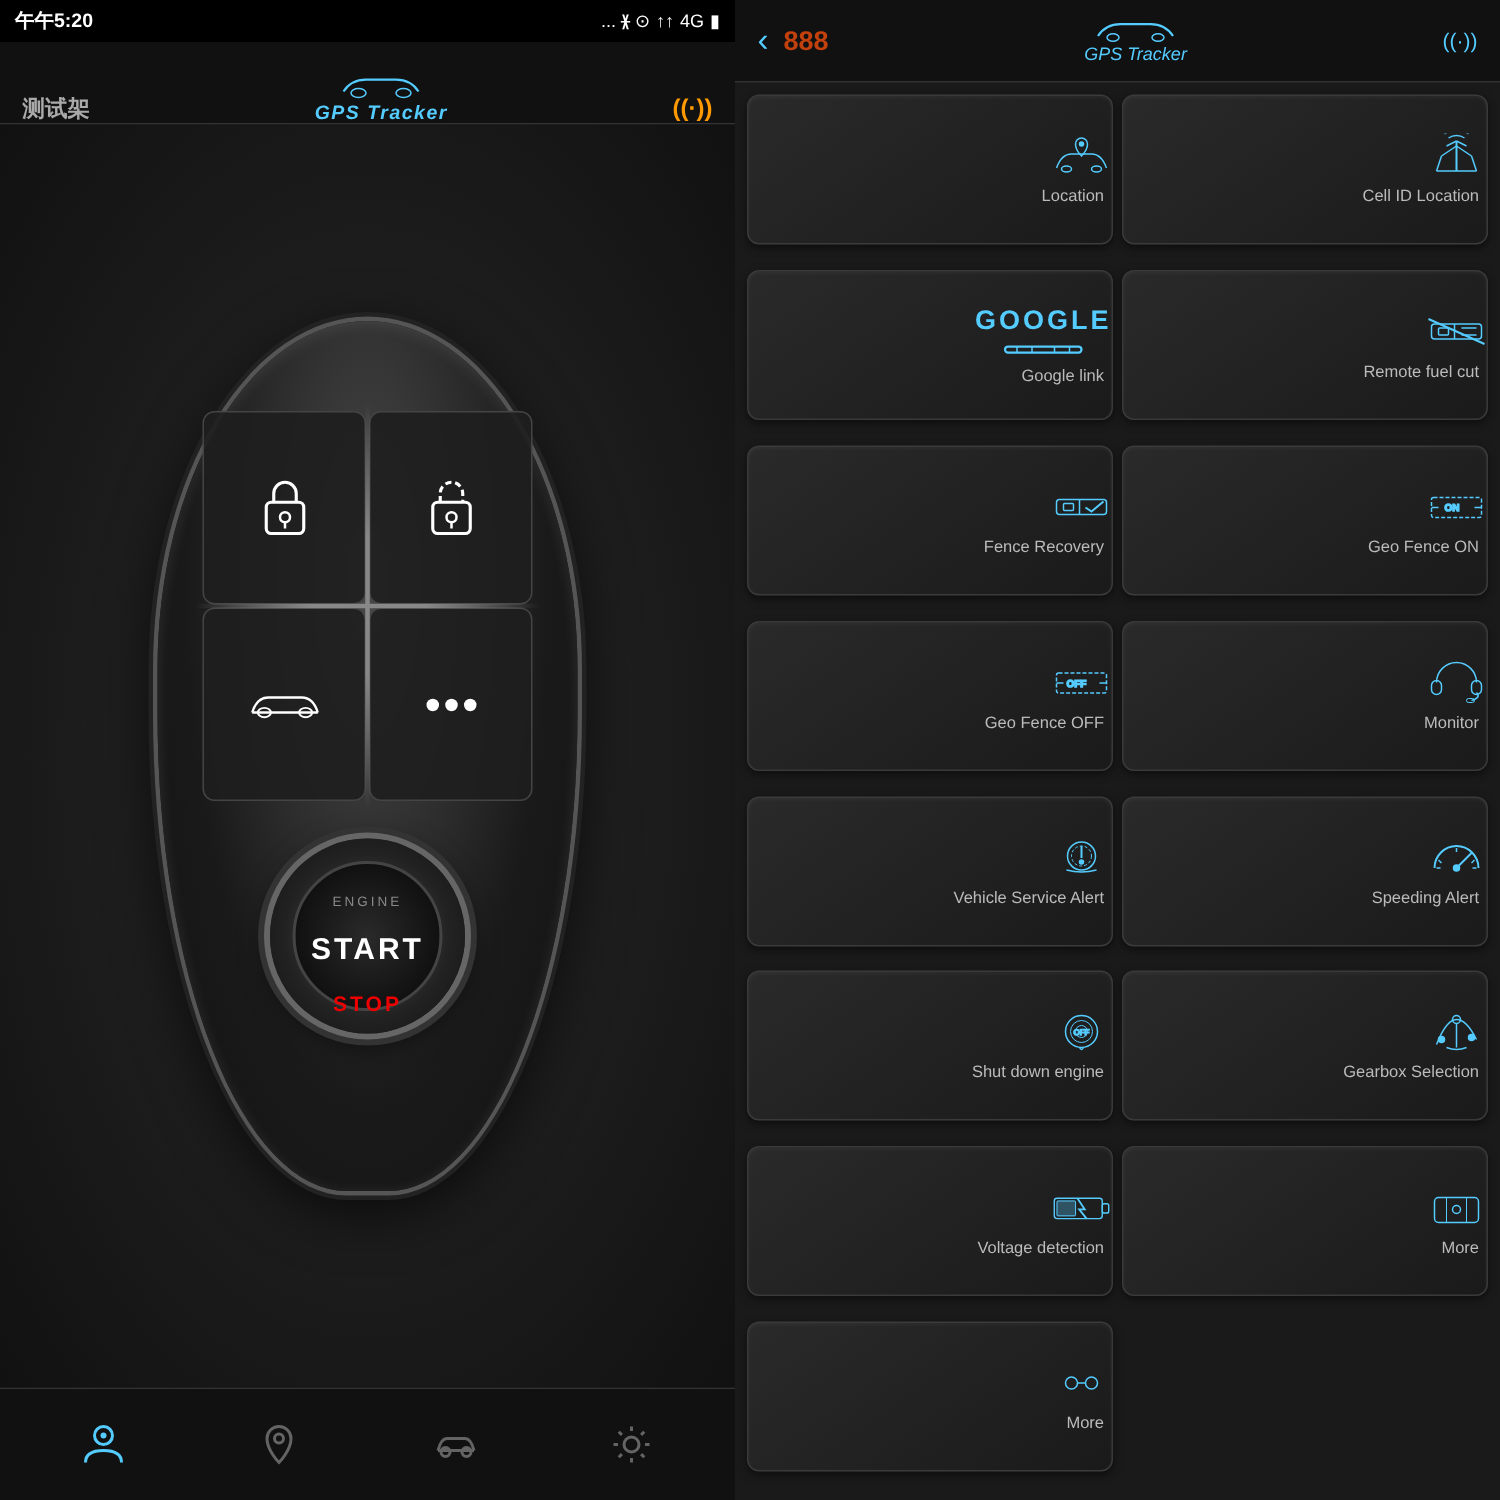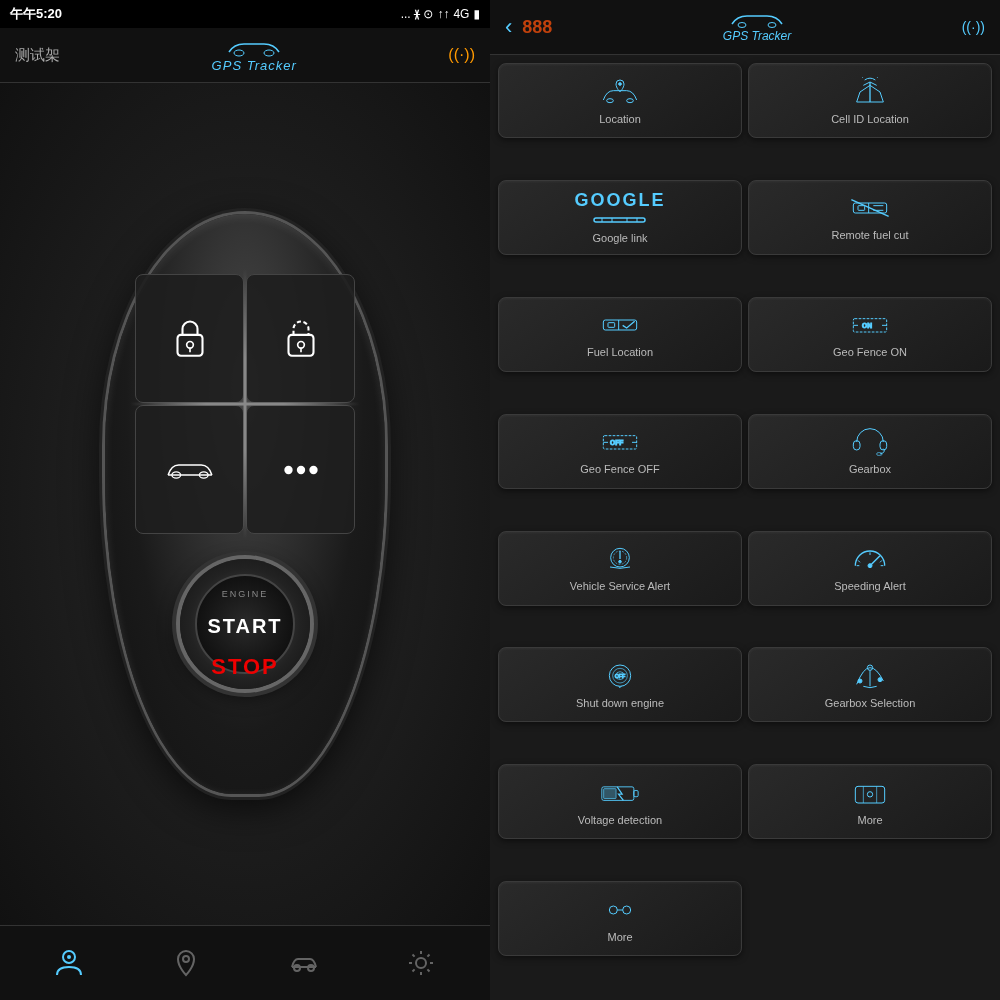--- a/index.html
+++ b/index.html
@@ -33,24 +33,25 @@
       height: 28px;
     }
 
     .status-bar-left { font-weight: bold; }
     .status-bar-right { display: flex; gap: 4px; align-items: center; font-size: 12px; }
 
     .app-header {
       background: #111;
       height: 55px;
       display: flex;
-      align-items: center;
+      align-items: flex-end;
       justify-content: space-between;
       padding: 0 15px;
       border-bottom: 1px solid #333;
+      font-weight: bold;
     }
 
     .app-title {
       color: #aaa;
       font-size: 15px;
     }
 
     .gps-logo {
       display: flex;
       flex-direction: column;
@@ -175,21 +176,20 @@
 
     .engine-btn-inner {
       width: 100px;
       height: 100px;
       border-radius: 50%;
       background: radial-gradient(circle, #2a2a2a 0%, #111 70%);
       border: 2px solid #444;
       display: flex;
       flex-direction: column;
       align-items: center;
-      justify-content: center;
       gap: 16px;
     }
 
     .engine-indicator {
       width: 30px;
       height: 6px;
       background: #c00;
       border-radius: 3px;
       box-shadow: 0 0 8px #f00;
       margin-bottom: 4px;
@@ -203,21 +203,21 @@
 
     .start-label {
       color: #fff;
       font-size: 20px;
       font-weight: bold;
       letter-spacing: 2px;
     }
 
     .stop-label {
       color: #e00;
-      font-size: 22px;
+      font-size: 14px;
       font-weight: bold;
       letter-spacing: 2px;
     }
 
     
     .bottom-tabs {
       height: 75px;
       background: #111;
       border-top: 1px solid #333;
       display: flex;
@@ -286,24 +286,24 @@
       padding: 8px;
       display: grid;
       grid-template-columns: 1fr 1fr;
       gap: 6px;
     }
 
     .grid-btn {
       background: linear-gradient(145deg, #2a2a2a, #1a1a1a);
       border: 1px solid #3a3a3a;
       border-radius: 8px;
-      height: 75px;
-      display: flex;
-      flex-direction: column;
-      align-items: center;
+      height: 100px;
+      display: flex;
+      flex-direction: column;
+      align-items: flex-end;
       justify-content: center;
       gap: 6px;
       cursor: pointer;
       box-shadow: inset 0 1px 3px rgba(255,255,255,0.05), 0 2px 6px rgba(0,0,0,0.5);
     }
 
     .grid-btn-label {
       color: #bbb;
       font-size: 11px;
       text-align: center;
@@ -518,21 +518,21 @@
       <span class="grid-btn-label">Remote fuel cut</span>
     </div>
 
     <div class="grid-btn">
       <svg class="svg-icon" viewBox="0 0 60 35">
         <rect x="5" y="10" width="50" height="15" rx="3" stroke="#5cf" stroke-width="1.5" fill="none"></rect>
         <rect x="12" y="14" width="10" height="7" rx="1" stroke="#5cf" stroke-width="1.5" fill="none"></rect>
         <line x1="28" y1="10" x2="28" y2="25" stroke="#5cf" stroke-width="1.5"></line>
         <path d="M34 18 L40 22 L52 12" stroke="#5cf" stroke-width="2" fill="none"></path>
       </svg>
-      <span class="grid-btn-label">Fuel Location</span>
+      <span class="grid-btn-label">Fence Recovery</span>
     </div>
 
     <div class="grid-btn">
       <svg class="svg-icon" viewBox="0 0 60 35">
         <rect x="5" y="8" width="50" height="20" rx="2" stroke="#5cf" stroke-width="1.5" fill="none" stroke-dasharray="4,2"></rect>
         <text x="18" y="22" fill="#5cf" font-size="10" font-weight="bold">ON</text>
         <line x1="5" y1="18" x2="12" y2="18" stroke="#5cf" stroke-width="1.5"></line>
         <line x1="48" y1="18" x2="55" y2="18" stroke="#5cf" stroke-width="1.5"></line>
       </svg>
       <span class="grid-btn-label">Geo Fence ON</span>
@@ -549,21 +549,21 @@
     </div>
 
     <div class="grid-btn">
       <svg class="svg-icon" viewBox="0 0 60 40">
         <path d="M10 20 A20 20 0 0 1 50 20" stroke="#5cf" stroke-width="1.5" fill="none"></path>
         <rect x="5" y="18" width="10" height="14" rx="5" stroke="#5cf" stroke-width="1.5" fill="none"></rect>
         <rect x="45" y="18" width="10" height="14" rx="5" stroke="#5cf" stroke-width="1.5" fill="none"></rect>
         <path d="M50 30 Q55 35 45 38" stroke="#5cf" stroke-width="1.5" fill="none"></path>
         <rect x="40" y="36" width="8" height="4" rx="2" stroke="#5cf" stroke-width="1" fill="none"></rect>
       </svg>
-      <span class="grid-btn-label">Gearbox</span>
+      <span class="grid-btn-label">Monitor</span>
     </div>
 
     <div class="grid-btn">
       <svg class="svg-icon" viewBox="0 0 60 40">
         <circle cx="30" cy="18" r="14" stroke="#5cf" stroke-width="1.5" fill="none"></circle>
         <circle cx="30" cy="18" r="10" stroke="#5cf" stroke-width="1" fill="none" stroke-dasharray="3,2"></circle>
         <line x1="30" y1="8" x2="30" y2="20" stroke="#5cf" stroke-width="2"></line>
         <circle cx="30" cy="24" r="2" fill="#5cf"></circle>
         <path d="M15 32 Q30 36 45 32" stroke="#5cf" stroke-width="1.5" fill="none"></path>
       </svg>

